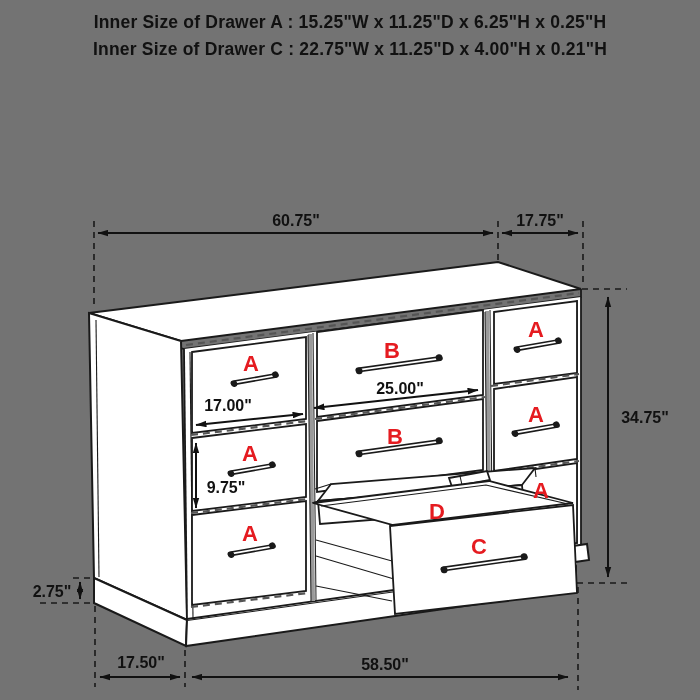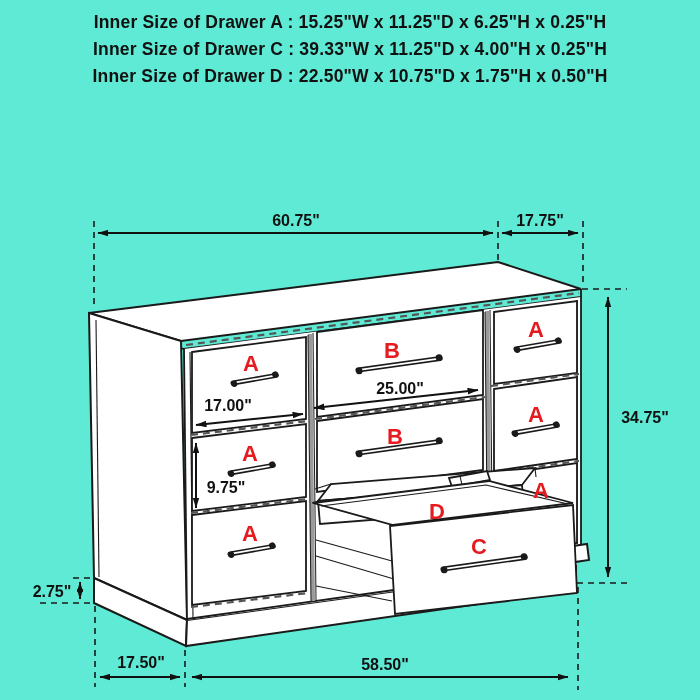--- a/index.html
+++ b/index.html
@@ -1,16 +1,16 @@
 <!DOCTYPE html>
 <html><head>
 <meta charset="utf-8">
 <style>
   html,body{margin:0;padding:0;background:#ffffff;}
-  .stage{position:relative;width:700px;height:700px;background:#5eead4;overflow:hidden;
+  .stage{position:relative;width:700px;height:700px;background:#737373;overflow:hidden;
          font-family:"Liberation Sans",sans-serif;}
   .spec-header{position:absolute;top:9px;left:0;right:0;text-align:center;
                font-weight:bold;font-size:17.5px;line-height:27px;color:#111;
                letter-spacing:0.2px;}
   svg{position:absolute;top:0;left:0;}
   .ln{stroke:#1a1a1a;stroke-width:1.8;fill:none;}
   .ln-thin{stroke:#1a1a1a;stroke-width:1.1;fill:none;}
   .dash{stroke:#1a1a1a;stroke-width:1.6;fill:none;stroke-dasharray:6 5;}
   .hatch{stroke:#555;stroke-width:2.2;fill:none;stroke-dasharray:7 5;}
   .face{fill:#ffffff;stroke:#1a1a1a;stroke-width:1.8;}
@@ -21,22 +21,21 @@
   .dimtext{font-family:"Liberation Sans",sans-serif;font-weight:bold;font-size:16px;fill:#111;}
   .lbl{font-family:"Liberation Sans",sans-serif;font-weight:bold;font-size:22px;}
 </style>
 </head>
 <body>
 
 <div class="stage">
 
   <div class="spec-header">
     <div>Inner Size of Drawer A : 15.25"W x 11.25"D x 6.25"H x 0.25"H</div>
-    <div>Inner Size of Drawer C : 39.33"W x 11.25"D x 4.00"H x 0.25"H</div>
-    <div>Inner Size of Drawer  D : 22.50"W x 10.75"D x 1.75"H x 0.50"H</div>
+    <div>Inner Size of Drawer C : 22.75"W x 11.25"D x 4.00"H x 0.21"H</div>
   </div>
 
   <svg width="700" height="700" viewBox="0 0 700 700">
     <defs>
       <marker id="ah" viewBox="0 0 10 6" refX="9.5" refY="3" markerWidth="11" markerHeight="7" orient="auto-start-reverse" markerUnits="userSpaceOnUse">
         <path d="M0 0 L10 3 L0 6 z" fill="#111"></path>
       </marker>
       <g id="handle-s">
         <line x1="0" y1="0" x2="44" y2="0" stroke="#1a1a1a" stroke-width="5" stroke-linecap="round"></line>
         <line x1="3" y1="0" x2="41" y2="0" stroke="#ffffff" stroke-width="1.8"></line>

